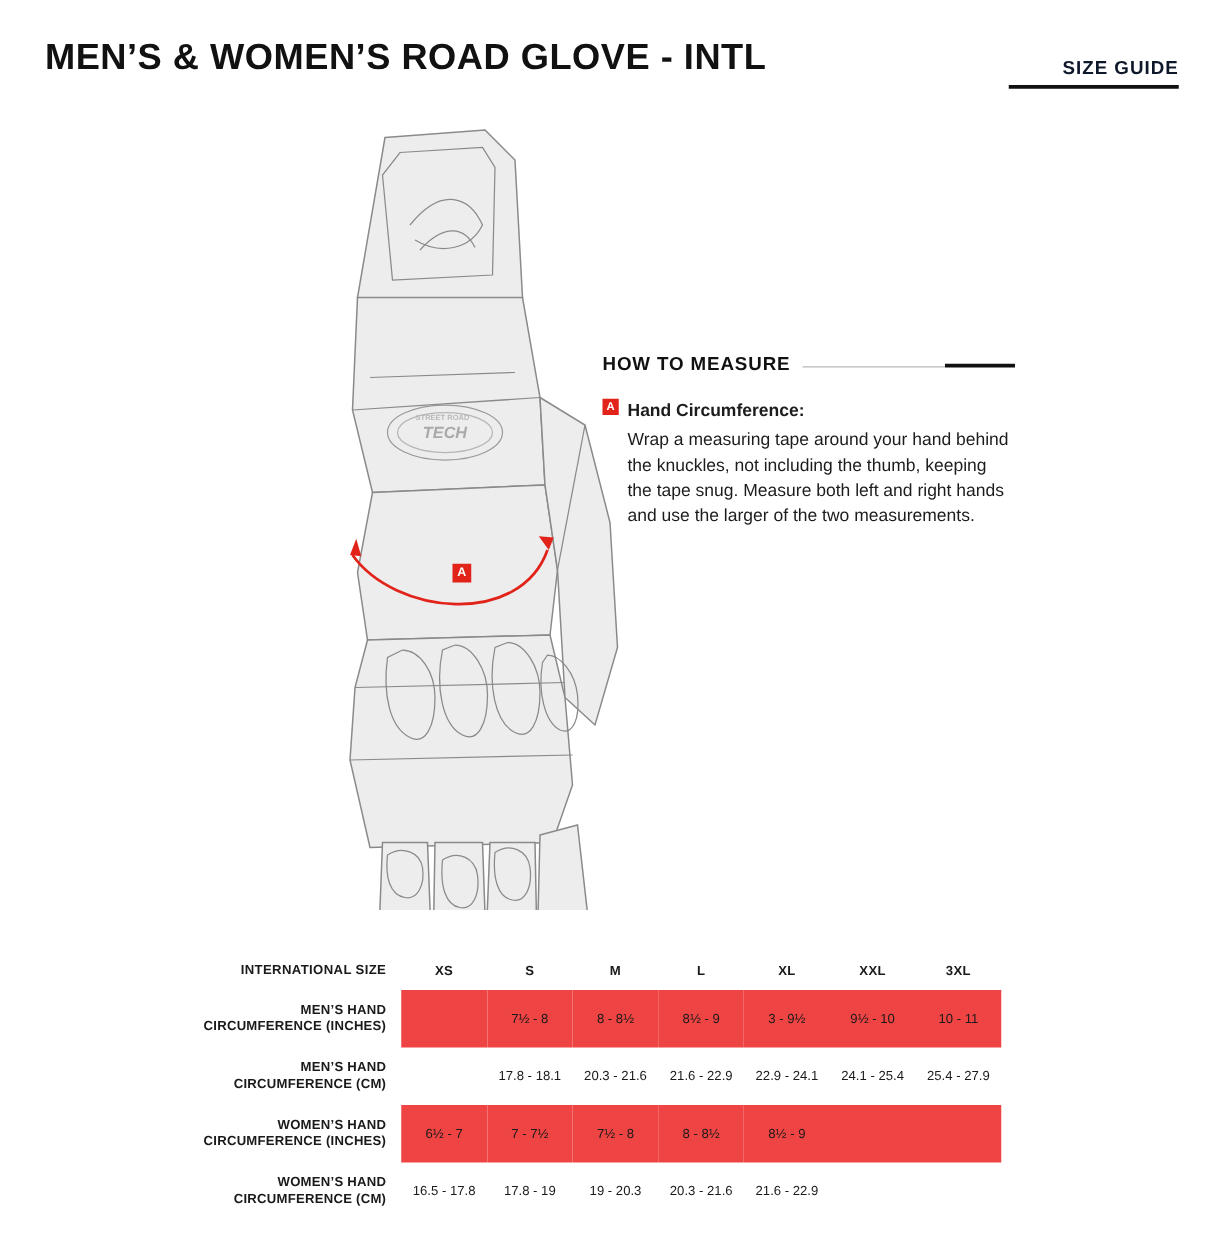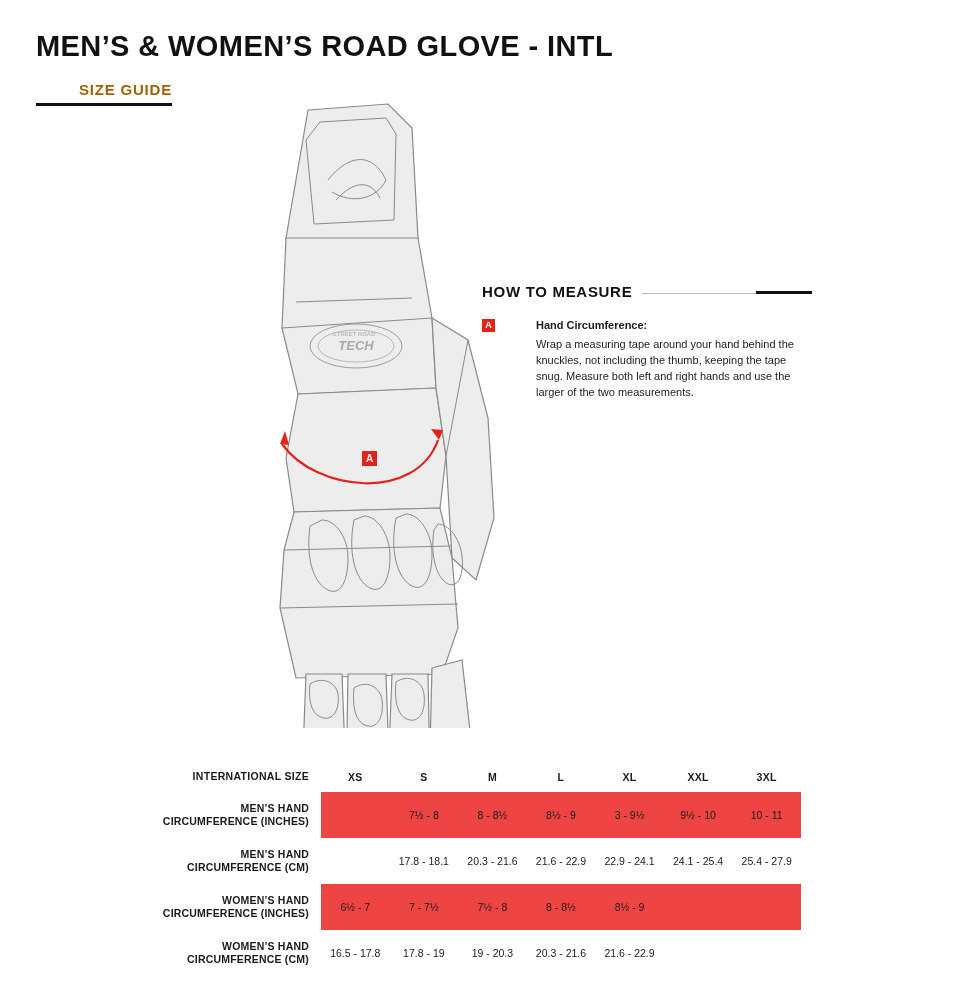--- a/index.html
+++ b/index.html
@@ -23,39 +23,38 @@
   .header {
     position: absolute;
     top: 26px;
     left: 0;
     width: 979px;
     height: 52px;
     display: flex;
     align-items: flex-start;
     justify-content: space-between;
     padding: 0 36px;
-    flex-direction: column;
   }
   .doc-title {
     font-size: 29px;
     font-weight: bold;
     letter-spacing: 0.4px;
     line-height: 1;
     margin-top: 6px;
     color: #111;
   }
   .size-guide-wrap {
     text-align: right;
     padding-top: 20px;
   }
   .size-guide-label {
     font-size: 15px;
     font-weight: bold;
     letter-spacing: 0.8px;
-    color: #a16207;
+    color: #0f172a;
     padding-bottom: 5px;
     display: block;
   }
   .size-guide-rule {
     width: 136px;
     height: 3px;
     background: #111;
     margin-left: auto;
   }
 
@@ -115,21 +114,21 @@
     background: #e2231a;
     color: #fff;
     font-size: 9px;
     font-weight: bold;
     line-height: 13px;
     text-align: center;
     margin-right: 7px;
     margin-top: 1px;
     flex: 0 0 auto;
   }
-  .howto-text { font-size: 11px; line-height: 1.45; color: #1c1c1c; margin-left: 34px; }
+  .howto-text { font-size: 14px; line-height: 1.45; color: #1c1c1c; }
   .howto-text b { font-weight: bold; }
   .howto-text p { margin: 3px 0 0 0; }
 
   
   .marker-a {
     position: absolute;
     top: 451px;
     left: 362px;
     width: 15px;
     height: 15px;

